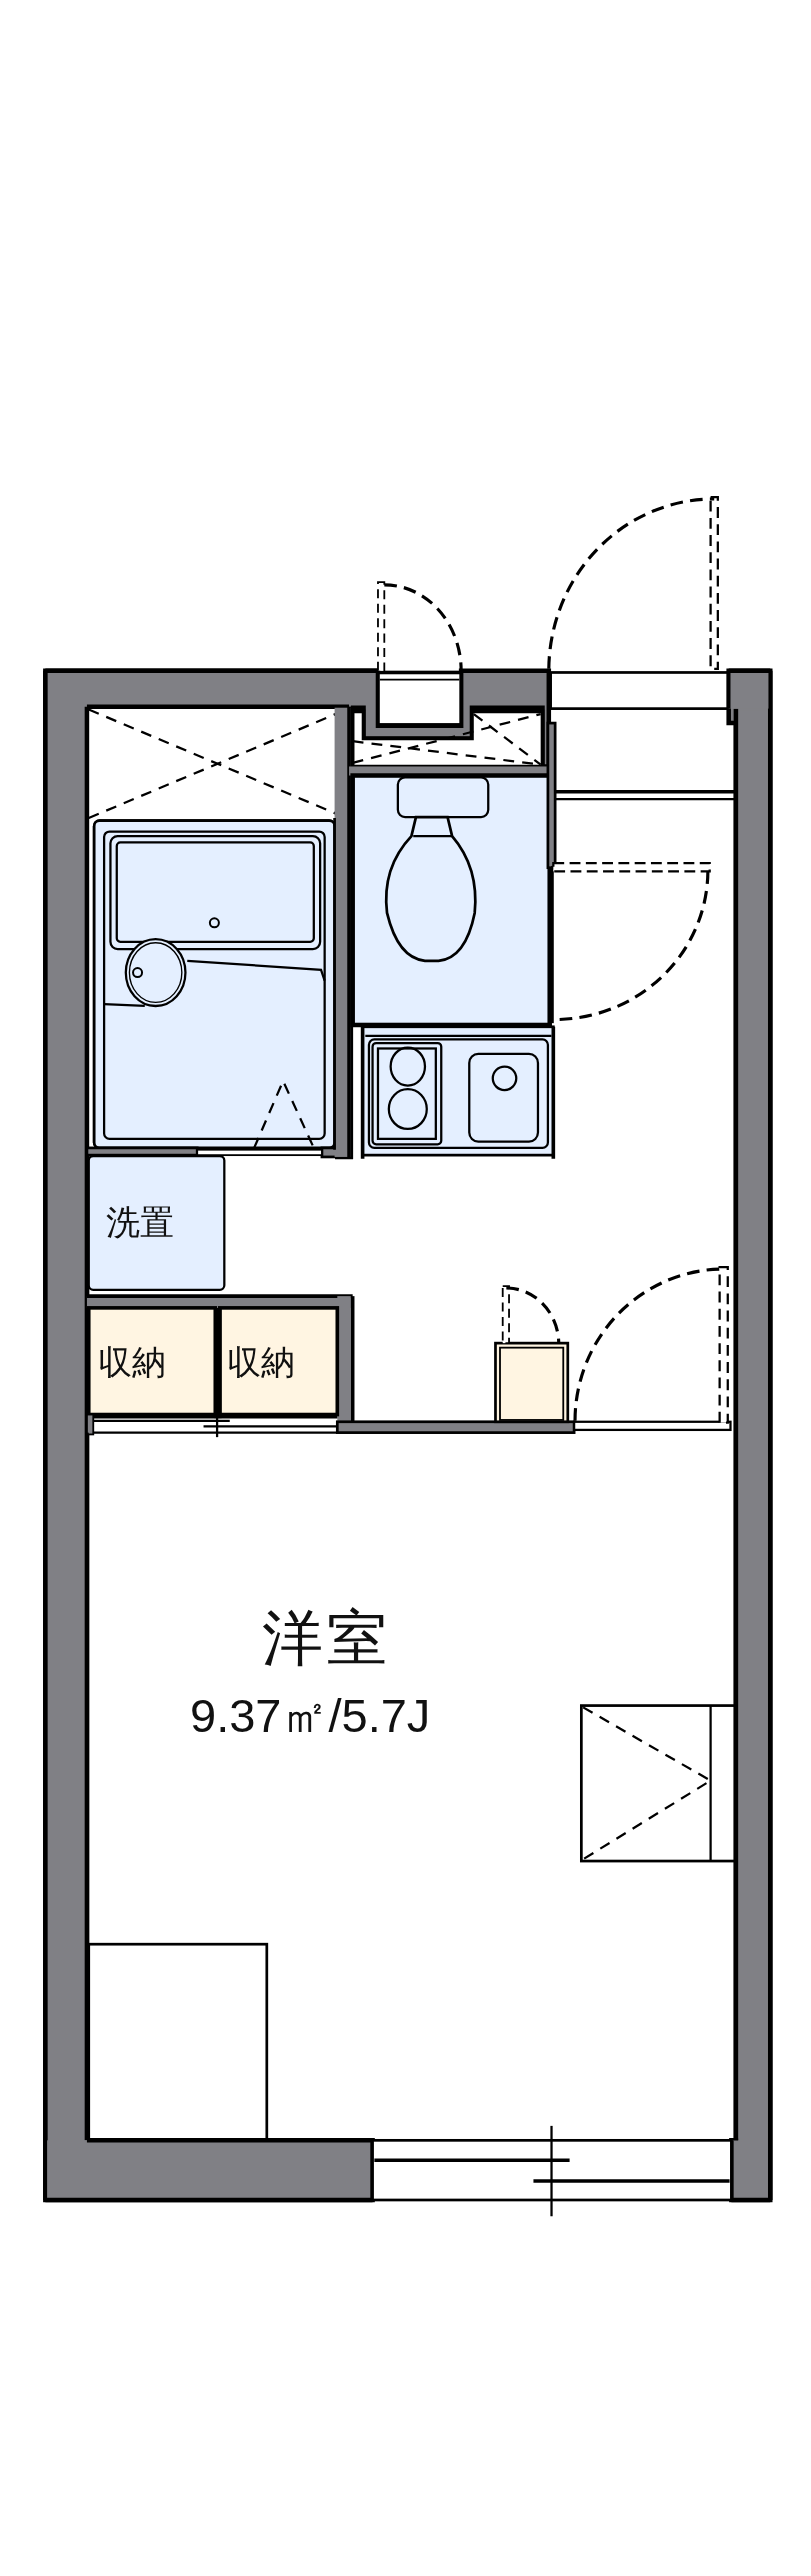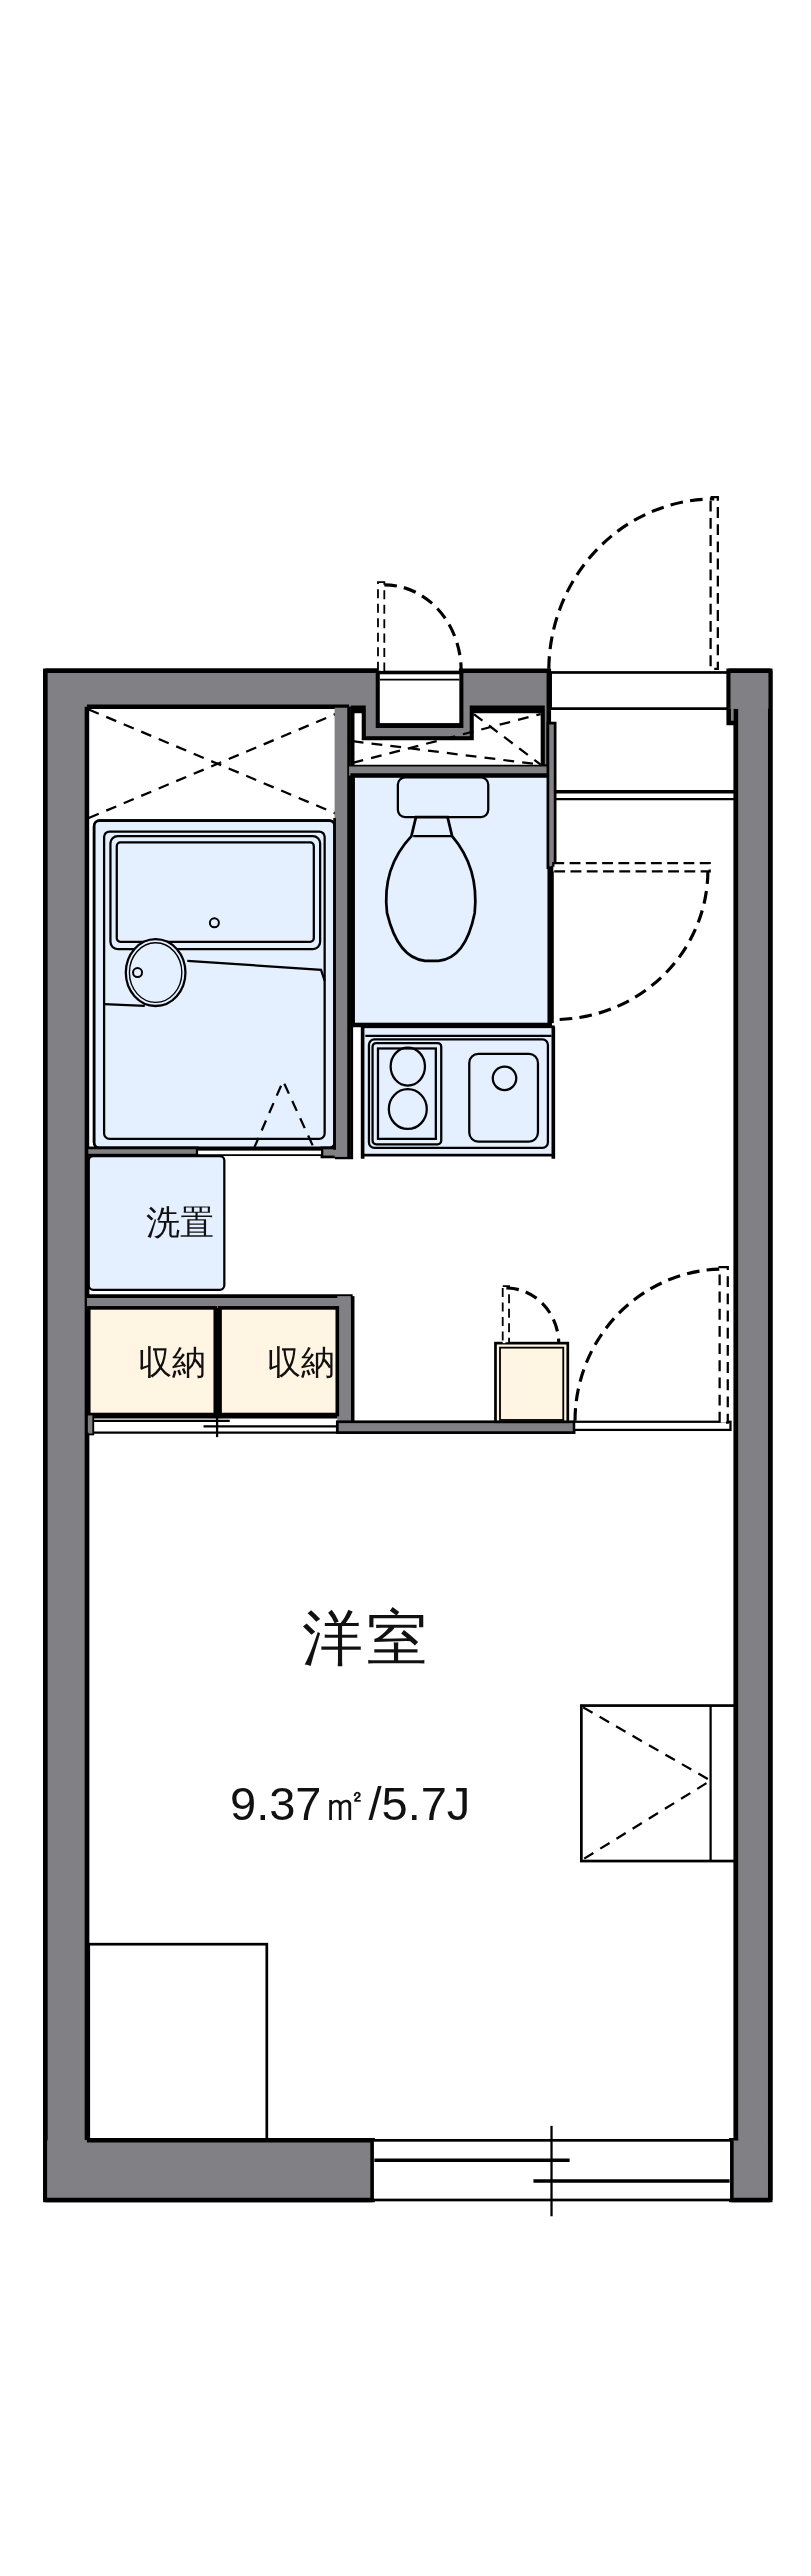--- a/index.html
+++ b/index.html
@@ -7,25 +7,25 @@
     #plan { position: absolute; left: 0; top: 0; width: 812px; height: 2576px; }
     .wall { fill: #808085; stroke: #000; stroke-width: 5; stroke-linejoin: miter; }
     .line { fill: none; stroke: #000; stroke-width: 4; }
     .thin { fill: none; stroke: #000; stroke-width: 2.5; }
     .dash { fill: none; stroke: #000; stroke-width: 2.5; stroke-dasharray: 12 9; }
     .dash-thick { fill: none; stroke: #000; stroke-width: 3.5; stroke-dasharray: 14 8; }
     .fixture { stroke: #000; stroke-width: 3; }
     .label {
       position: absolute; color: #111;
       font-family: "DejaVu Sans", "Liberation Sans", sans-serif;
-      white-space: nowrap; line-height: 1; margin-left: 40px;
+      white-space: nowrap; line-height: 1;
     }
     .label-small { font-size: 34px; }
     #room-name { left: 262px; top: 1607px; font-size: 61px; letter-spacing: 3.6px; }
-    #room-area { left: 190px; top: 1780px; font-size: 47px; font-family: "Liberation Sans", "DejaVu Sans", sans-serif; }
+    #room-area { left: 190px; top: 1692px; font-size: 47px; font-family: "Liberation Sans", "DejaVu Sans", sans-serif; }
     #washer-label { left: 106px; top: 1205px; }
     #storage1-label { left: 98px; top: 1345px; }
     #storage2-label { left: 227px; top: 1345px; }
   </style>
 </head>
 <body>
 
 <svg id="plan" viewBox="0 0 898 2850" xmlns="http://www.w3.org/2000/svg">
 
   <g>

